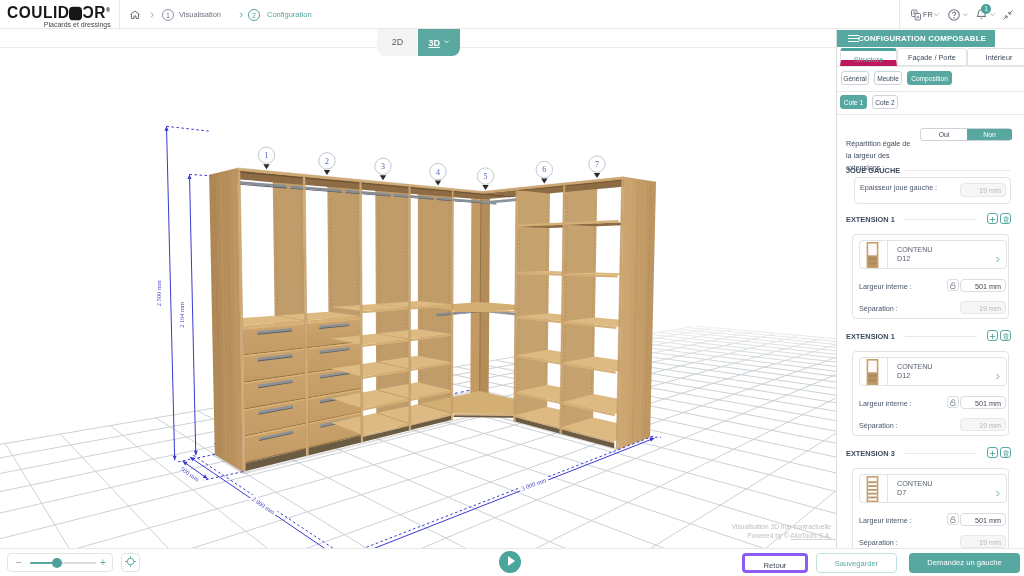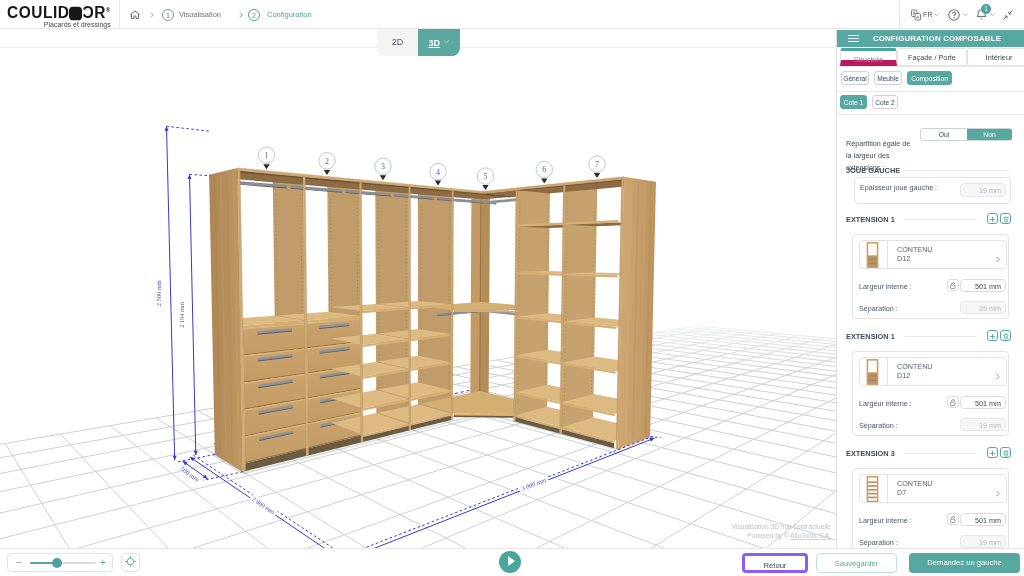--- a/index.html
+++ b/index.html
@@ -5,21 +5,21 @@
 .abs{position:absolute}
 #topbar{position:absolute;left:0;top:0;width:1024px;height:29px;background:#fff;border-bottom:1px solid #e7e7e7}
 #logo{position:absolute;left:7px;top:3px}
 #logoline1{font-weight:bold;font-size:15.5px;letter-spacing:0.5px;color:#171717;line-height:14px;transform:scaleY(1.04);white-space:nowrap}
 #logoline2{font-size:7px;color:#444;text-align:right;margin-top:1px}
 .vsep{position:absolute;top:0;width:1px;height:29px;background:#e7e7e7}
 .crumb{position:absolute;top:0;height:29px;display:flex;align-items:center;font-size:7.5px;color:#6b7280}
 .circnum{display:inline-block;width:12px;height:12px;border-radius:50%;border:1px solid #8a94a0;font-size:7px;text-align:center;line-height:12px;color:#6b7280}
 .teal{color:#53a39c!important;border-color:#53a39c!important}
 #panel{position:absolute;left:836px;top:29px;width:188px;height:519px;background:#fff;border-left:1px solid #ddd}
-#phead{position:absolute;left:0;top:1px;width:188px;height:17px;background:#57a8a1;color:#fff;font-weight:bold;font-size:7.8px;text-align:center;line-height:17px;letter-spacing:0.2px;padding-left:12px;box-sizing:border-box}
+#phead{position:absolute;left:0;top:1px;width:158px;height:17px;background:#57a8a1;color:#fff;font-weight:bold;font-size:7.8px;text-align:center;line-height:17px;letter-spacing:0.2px;padding-left:12px;box-sizing:border-box}
 .tab{position:absolute;top:19px;height:18px;background:#fff;border:1px solid #e2e2e2;font-size:7.3px;color:#3d4a5c;text-align:center;line-height:17px;border-radius:3px 3px 0 0}
 .chip{position:absolute;height:14px;border:1px solid #cdd3d8;border-radius:3px;background:#fff;font-size:6.6px;color:#3d4a5c;text-align:center}
 .chipteal{background:#57a8a1;border-color:#57a8a1;color:#fff}
 .hline{position:absolute;height:1px;background:#e8e8e8}
 .sechead{position:absolute;font-size:7.4px;font-weight:bold;color:#3d4a5c}
 .card{position:absolute;border:1px solid #e3e3e3;border-radius:4px;background:#fff}
 .ibox{position:absolute;border:1px solid #d9dde1;border-radius:4px;font-size:7.2px;color:#3f4654;text-align:right}
 .ibox.dis{background:#f6f6f6;color:#b3b9bf;border-color:#e5e8ea}
 .lbl{position:absolute;font-size:7.2px;color:#4a5568}
 .sqbtn{position:absolute;width:11px;height:11px;border:1px solid #57a8a1;border-radius:3px;background:#fff}

